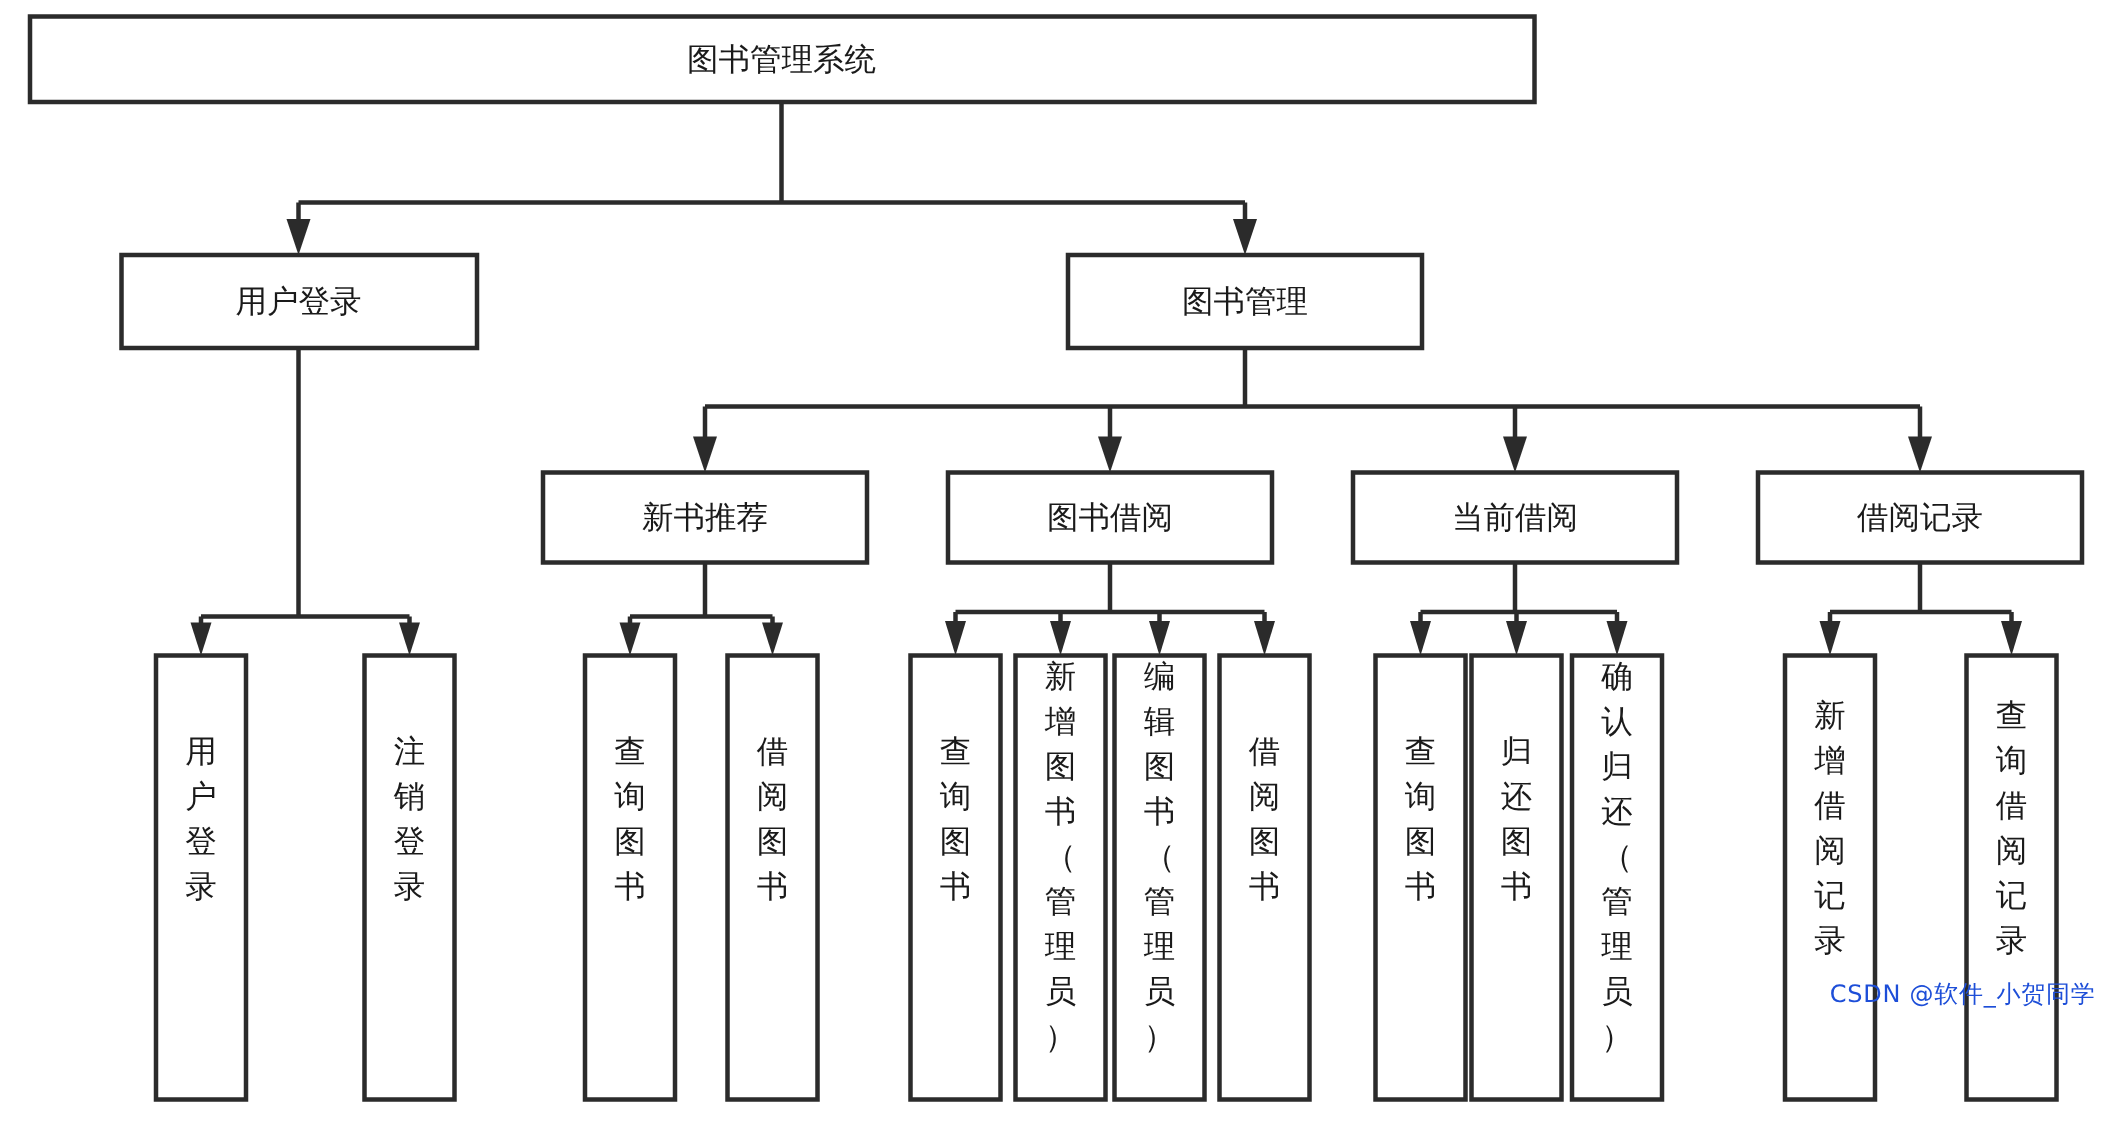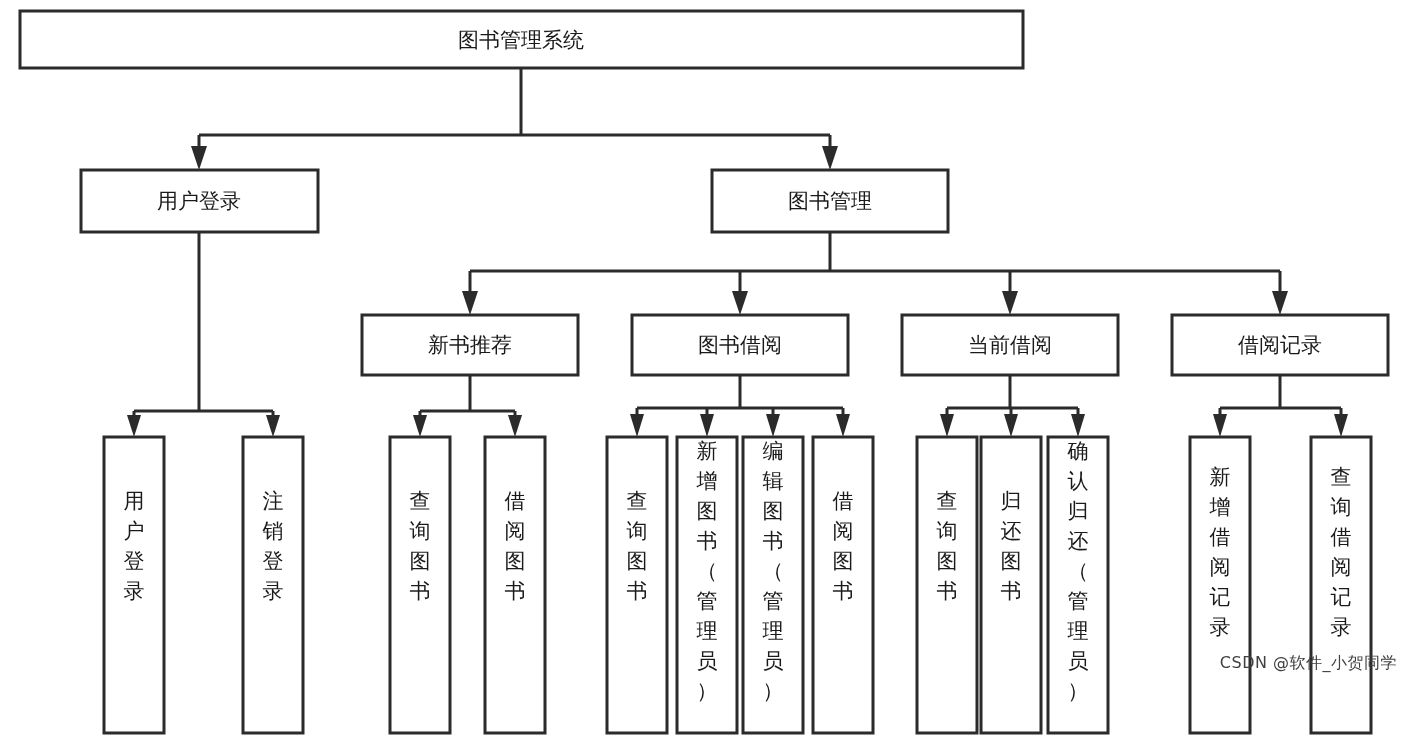--- a/index.html
+++ b/index.html
@@ -54,21 +54,21 @@
   .arrow-head {
     fill: #2b2b2b;
     stroke: none;
   }
   .watermark {
     position: absolute;
     right: 8px;
     bottom: 6px;
     font-family: "DejaVu Sans", "Liberation Sans", sans-serif;
     font-size: 16px;
-    color: #404040;
+    color: #1d4ed8;
     white-space: nowrap;
     letter-spacing: 0.5px;
     pointer-events: none;
   }
 </style>
 </head>
 <body>
 
 <div id="diagram-root">
 

